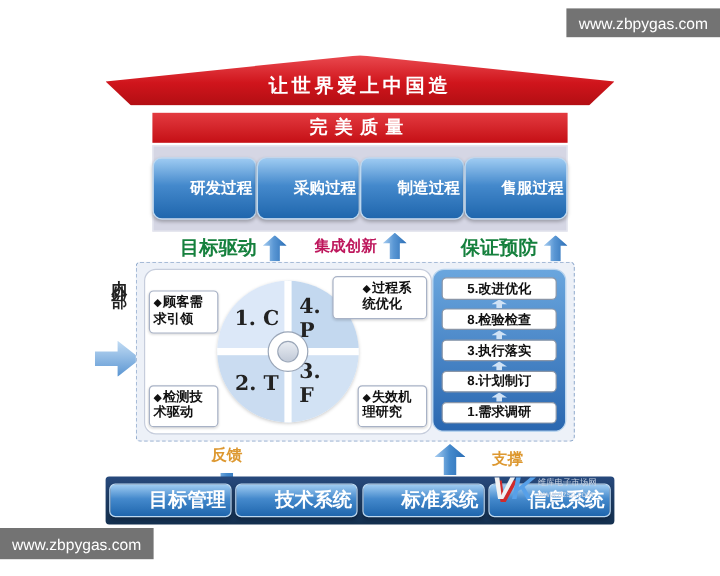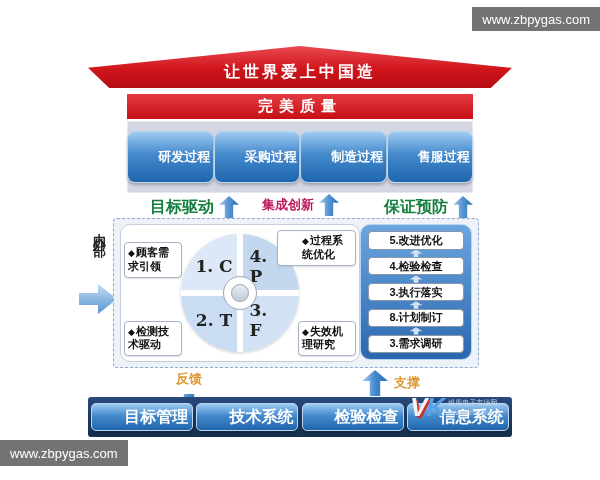--- a/index.html
+++ b/index.html
@@ -75,21 +75,21 @@
         background:linear-gradient(180deg,#6aa6de,#2a67b0);border:1px solid #b8d4ee;border-radius:10px;
         display:flex;flex-direction:column;align-items:center;justify-content:space-between;
         padding:6px 0;box-sizing:border-box;}
   .step-box{width:94px;height:18px;background:#fff;border:1px solid #8a96a8;border-radius:4px;
         font-size:11px;font-weight:bold;color:#111;display:flex;align-items:center;justify-content:center;}
   .step-arrow{width:13px;height:8px;background:#cfe2f6;
         clip-path:polygon(50% 0,100% 55%,68% 55%,68% 100%,32% 100%,32% 55%,0 55%);}
 
   
   .fb-group{position:absolute;left:176px;top:370px;display:flex;align-items:center;gap:6px;flex-direction:column;}
-  .sp-group{position:absolute;left:362px;top:370px;display:flex;align-items:center;gap:6px;}
+  .sp-group{position:absolute;left:362px;top:370px;display:flex;align-items:center;gap:22px;}
   .big-label{font-weight:bold;font-size:13px;color:#dd9830;}
   .arr-down-big{width:26px;height:26px;background:linear-gradient(90deg,#aacff2,#4489cc 50%,#2a6db5);
         clip-path:polygon(50% 100%,100% 58%,70% 58%,70% 0,30% 0,30% 58%,0 58%);}
   .arr-up-big{width:26px;height:26px;background:linear-gradient(90deg,#aacff2,#4489cc 50%,#2a6db5);
         clip-path:polygon(50% 0,100% 42%,70% 42%,70% 100%,30% 100%,30% 42%,0 42%);}
 
   
   .bottom-bar{position:absolute;left:88px;top:397px;width:424px;height:40px;border-radius:3px;
         background:linear-gradient(180deg,#27497c,#14304f);
         display:flex;align-items:center;justify-content:space-evenly;}
@@ -164,43 +164,43 @@
       </div>
       <div class="note note-br">
         <span class="bullet">◆</span><span class="note-text">失效机
 理研究</span>
       </div>
     </div>
 
     <div class="steps-panel">
       <div class="step-box">5.改进优化</div>
       <div class="step-arrow"></div>
-      <div class="step-box">4.检验检查</div>
+      <div class="step-box">8.检验检查</div>
       <div class="step-arrow"></div>
       <div class="step-box">3.执行落实</div>
       <div class="step-arrow"></div>
       <div class="step-box">8.计划制订</div>
       <div class="step-arrow"></div>
-      <div class="step-box">3.需求调研</div>
+      <div class="step-box">1.需求调研</div>
     </div>
   </div>
 
   <div class="fb-group">
     <span class="big-label">反馈</span>
     <div class="arr-down-big"></div>
   </div>
   <div class="sp-group">
     <div class="arr-up-big"></div>
     <span class="big-label">支撑</span>
   </div>
 
   <div class="bottom-bar">
     <div class="blue-btn sys-btn">目标管理</div>
     <div class="blue-btn sys-btn">技术系统</div>
-    <div class="blue-btn sys-btn">检验检查</div>
+    <div class="blue-btn sys-btn">标准系统</div>
     <div class="blue-btn sys-btn">信息系统</div>
   </div>
 
   <div class="vk">
     <span class="vk-v">V</span>
     <span class="vk-k">K</span>
     <span class="vk-cap">
       <span>维库电子市场网</span>
       <span>www.dzsc.com</span>
     </span>

